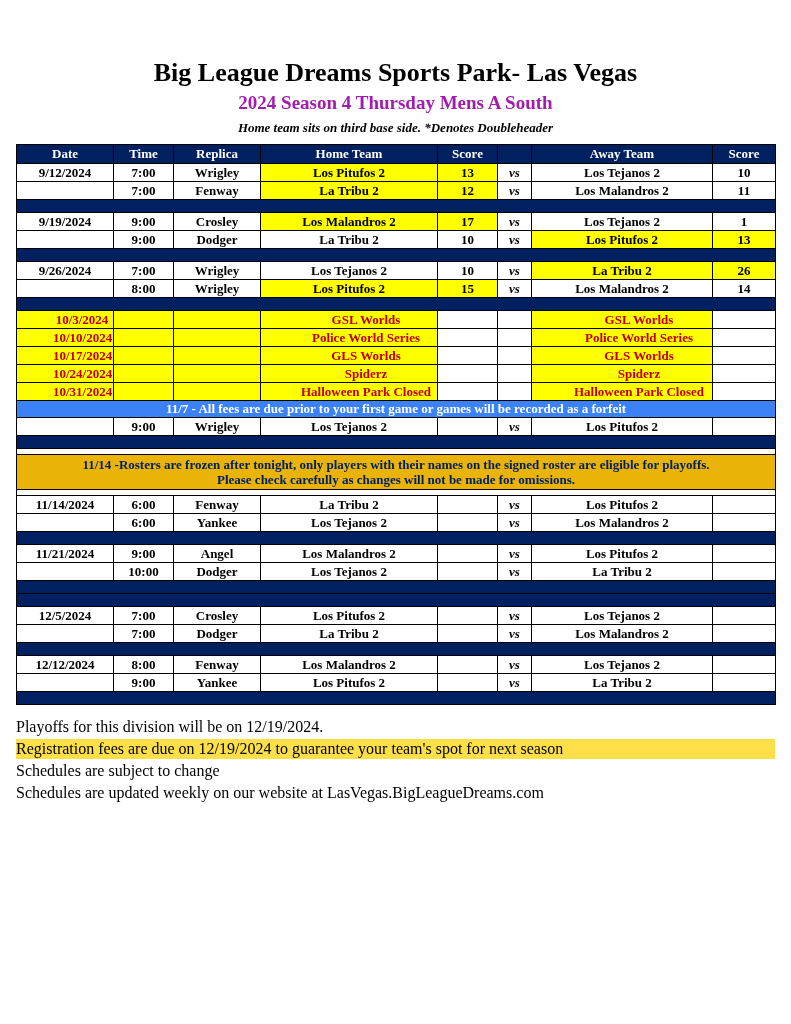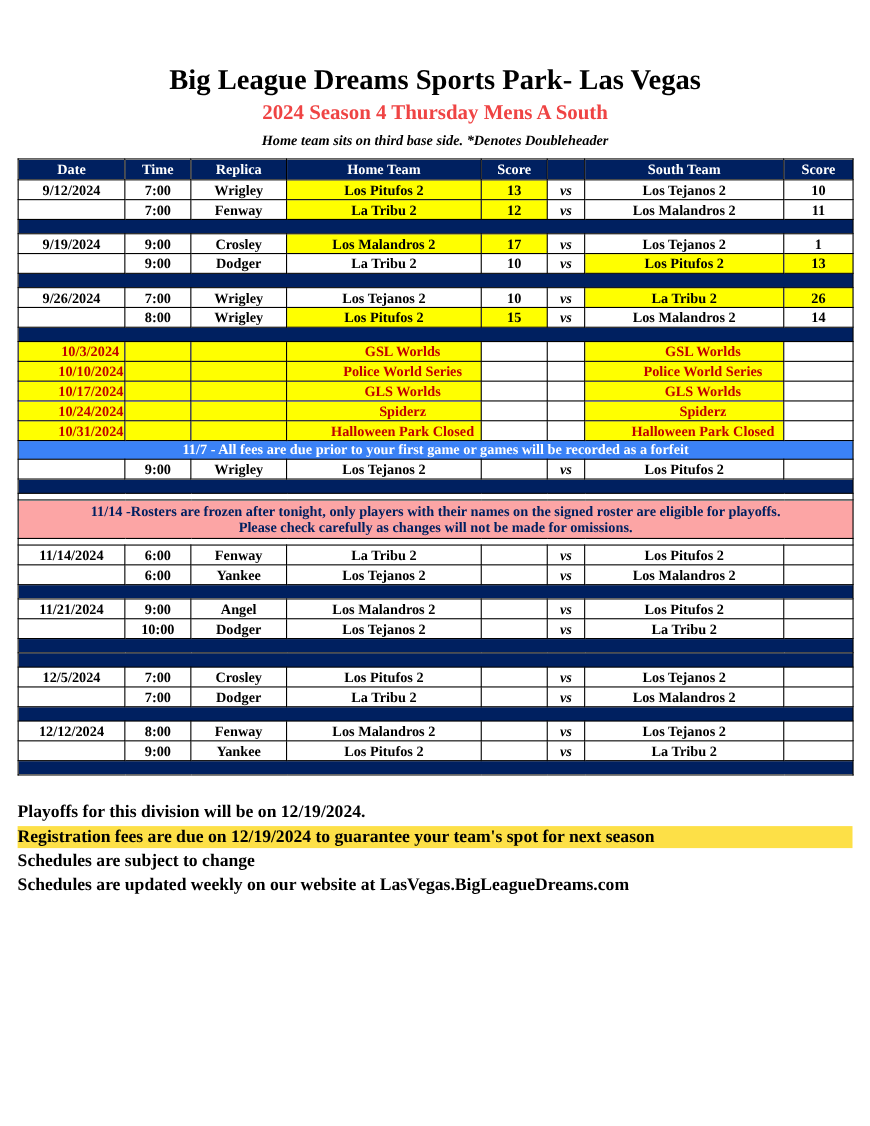--- a/index.html
+++ b/index.html
@@ -3,44 +3,44 @@
 <meta charset="utf-8">
 <style>
   html,body { margin:0; padding:0; background:#ffffff; }
   .page {
     width:791px; height:1024px; box-sizing:border-box;
     background:#ffffff; padding:58px 16px 0 16px;
     font-family:"Liberation Serif", serif; color:#000;
     overflow:hidden;
   }
   .title { font-size:26px; font-weight:bold; text-align:center; margin:0 0 4px 0; }
-  .subtitle { font-size:19px; font-weight:bold; text-align:center; margin:0 0 6px 0; color:#ef4444; }
+  .subtitle { font-size:19px; font-weight:bold; text-align:center; margin:0 0 6px 0; color:#a21caf; }
   .note { font-size:13px; font-weight:bold; font-style:italic; text-align:center; margin:0 0 8px 0; }
 
   table.sched { width:759px; border-collapse:collapse; table-layout:fixed; }
   table.sched th, table.sched td {
     border:1px solid #000; box-sizing:border-box;
     font-size:13px; font-weight:bold; text-align:center; vertical-align:middle;
     padding:0 2px; height:18px; overflow:hidden; white-space:nowrap;
   }
   table.sched thead th { background:#002060; color:#ffffff; height:19px; }
 
   tr.spacer td { background:#002060; height:13px; padding:0; }
   tr.gap td { background:#ffffff; height:6px; padding:0; border-left:1px solid #000; border-right:1px solid #000; }
 
   td.win { background:#FFFF00; }
   tr.event td.y { background:#FFFF00; color:#C00000;padding-left:36px; }
 
   td.vs-cell { font-style:italic; font-weight:normal; font-size:11px; }
 
   tr.notice td { background:#3b82f6; color:#ffffff; font-size:13px; height:17px; }
-  tr.alert td { background:#fca5a5; color:#002060; padding:2px 14px; height:auto; white-space:normal; }
+  tr.alert td { background:#eab308; color:#002060; padding:2px 14px; height:auto; white-space:normal; }
   tr.alert td div { line-height:15px; font-size:13px; }
 
-  .footer { width:759px; margin-top:24px; font-weight:bold; font-size:16px; }
+  .footer { width:759px; margin-top:12px; font-weight:normal; font-size:16px; }
   .footer .line { margin:2px 0; line-height:20px; }
   .footer .line.hl { background:#fde047; }
 </style>
 </head>
 <body>
 
 <div class="page">
   <div class="title">Big League Dreams Sports Park- Las Vegas</div>
   <div class="subtitle">2024 Season 4 Thursday Mens A South</div>
   <div class="note">Home team sits on third base side.  *Denotes Doubleheader</div>
@@ -57,21 +57,21 @@
       <col style="width:63px">
     </colgroup>
     <thead>
       <tr>
         <th>Date</th>
         <th>Time</th>
         <th>Replica</th>
         <th>Home Team</th>
         <th>Score</th>
         <th></th>
-        <th>South Team</th>
+        <th>Away Team</th>
         <th>Score</th>
       </tr>
     </thead>
     <tbody id="schedule-body">
         <tr>
           <td>9/12/2024</td>
           <td>7:00</td>
           <td>Wrigley</td>
           <td class="win">Los Pitufos 2</td>
           <td class="win">13</td>

